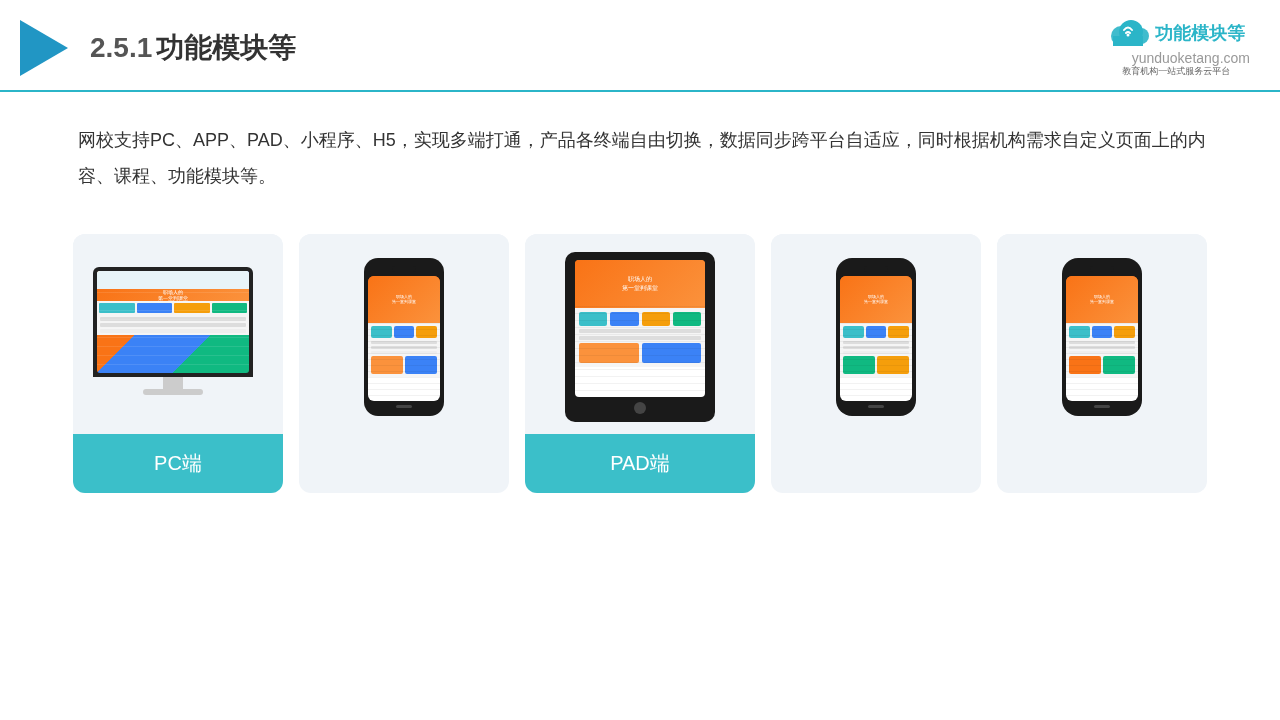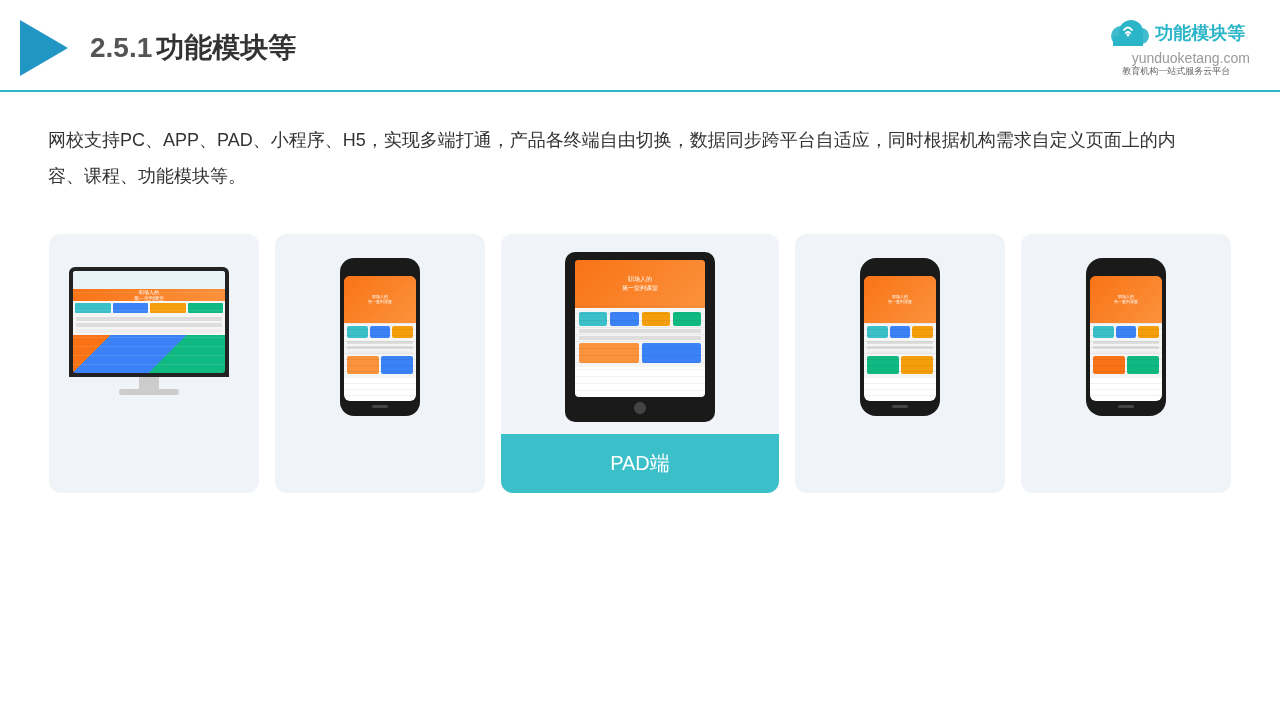--- a/index.html
+++ b/index.html
@@ -56,21 +56,21 @@
     }
     .logo-url {
       font-size: 14px;
       color: #999;
       margin-top: 2px;
       margin-left: 29px;
     }
 
     
     .description {
-      padding: 30px 70px 20px 48px;
+      padding: 30px 70px 20px 78px;
       font-size: 18px;
       color: #333;
       line-height: 2;
     }
 
     
     .cards-container {
       display: flex;
       gap: 16px;
       padding: 20px 60px 30px 60px;
@@ -339,20 +339,21 @@
               </div>
             </div>
           </div>
         </div>
         <div class="monitor-stand">
           <div class="monitor-neck"></div>
           <div class="monitor-base"></div>
         </div>
       </div>
     </div>
+    <div class="card-label">PC端</div>
   </div>
 
   <div class="card">
     <div class="card-image-area">
       <div class="phone-mockup" style="width:80px; height:158px;">
         <div class="phone-notch"></div>
         <div class="phone-screen">
           <div style="position:absolute; inset:0;">
             <div style="height:38%; background:linear-gradient(135deg,#f97316,#fb923c); display:flex; align-items:center; justify-content:center;">
               <div style="font-size:4px; color:white; text-align:center;">职场人的<br>第一堂判课堂</div>
@@ -371,21 +372,21 @@
                 <div style="flex:1; height:18px; background:#3b82f6; border-radius:2px;"></div>
               </div>
             </div>
           </div>
         </div>
         <div class="phone-home"></div>
       </div>
     </div>
   </div>
 
-  <div class="card" style="width:278px;">
+  <div class="card" style="width:230px;">
     <div class="card-image-area" style="height:200px;">
       <div class="tablet-mockup" style="width:150px; height:170px;">
         <div class="tablet-screen">
           <div style="position:absolute; inset:0;">
             <div style="height:35%; background:linear-gradient(135deg,#f97316,#fb923c); display:flex; align-items:center; justify-content:center;">
               <div style="font-size:6px; color:white; text-align:center;">职场人的<br>第一堂判课堂</div>
             </div>
             <div style="background:#f5f5f5; padding:4px;">
               <div style="display:flex; gap:3px; margin-bottom:3px;">
                 <div style="flex:1; height:14px; background:#3bbfc9; border-radius:2px;"></div>

